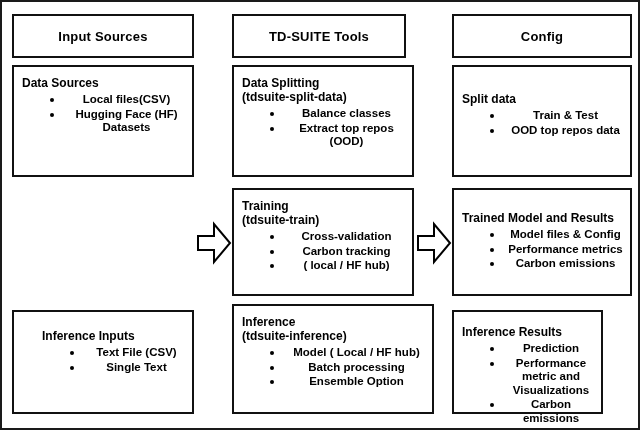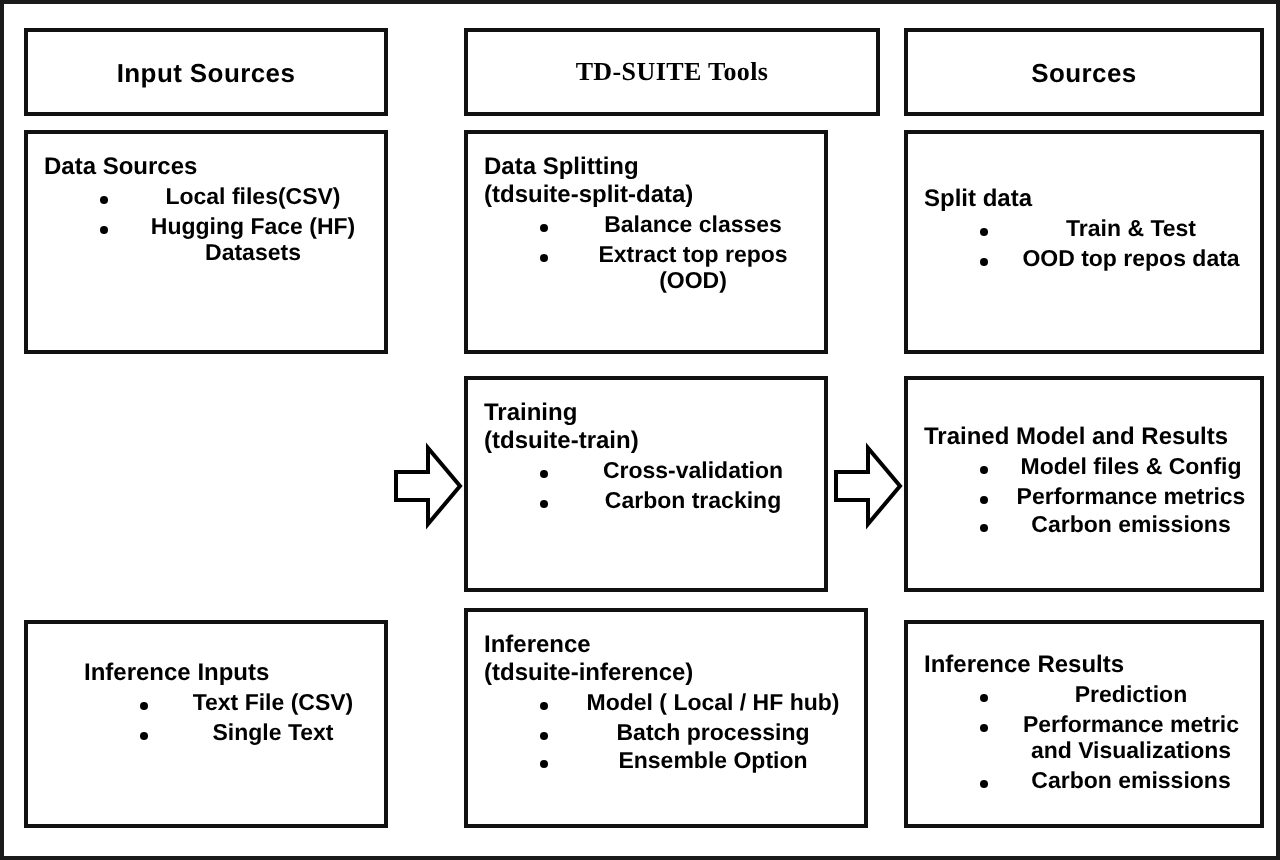--- a/index.html
+++ b/index.html
@@ -84,26 +84,26 @@
 </style>
 </head>
 <body>
 
 <div id="canvas">
 
   <div class="box header-box" style="left:10px; top:12px; width:182px; height:44px;">
     <span class="header-label">Input Sources</span>
   </div>
 
-  <div class="box header-box" style="left:230px; top:12px; width:208px; height:44px;font-family:Liberation Serif, serif;">
+  <div class="box header-box" style="left:230px; top:12px; width:174px; height:44px;">
     <span class="header-label">TD-SUITE Tools</span>
   </div>
 
   <div class="box header-box" style="left:450px; top:12px; width:180px; height:44px;">
-    <span class="header-label">Sources</span>
+    <span class="header-label">Config</span>
   </div>
 
   <div class="box content-box" style="left:10px; top:63px; width:182px; height:112px;">
     <div class="box-title">Data Sources</div>
     <ul class="bullets">
       <li>Local files(CSV)</li>
       <li>Hugging Face (HF) Datasets</li>
     </ul>
   </div>
 
@@ -124,20 +124,21 @@
     </ul>
   </div>
 
 
   <div class="box content-box" style="left:230px; top:186px; width:182px; height:108px;">
     <div class="box-title">Training
 (tdsuite-train)</div>
     <ul class="bullets">
       <li>Cross-validation</li>
       <li>Carbon tracking</li>
+      <li> ( local / HF hub)</li>
     </ul>
   </div>
 
   <div class="box content-box" style="left:450px; top:186px; width:180px; height:108px;">
     <div class="box-title" style="margin-top:12px;">Trained Model and  Results</div>
     <ul class="bullets">
       <li>Model files &amp; Config</li>
       <li>Performance metrics</li>
       <li>Carbon emissions</li>
     </ul>
@@ -154,21 +155,21 @@
   <div class="box content-box" style="left:230px; top:302px; width:202px; height:110px;">
     <div class="box-title">Inference
 (tdsuite-inference)</div>
     <ul class="bullets">
       <li>Model ( Local / HF hub)</li>
       <li>Batch processing</li>
       <li> Ensemble Option</li>
     </ul>
   </div>
 
-  <div class="box content-box" style="left:450px; top:308px; width:180px; height:104px;">
+  <div class="box content-box" style="left:450px; top:308px; width:151px; height:104px;">
     <div class="box-title" style="margin-top:4px;">Inference Results</div>
     <ul class="bullets">
       <li>Prediction</li>
       <li>Performance metric and Visualizations</li>
       <li>Carbon emissions</li>
     </ul>
   </div>
 
   <svg class="arrow" style="left:194px; top:218px;" width="36" height="46" viewBox="0 0 36 46">
     <polygon points="2,16 18,16 18,4 34,23 18,42 18,30 2,30" fill="#ffffff" stroke="#000000" stroke-width="2" stroke-linejoin="miter"></polygon>

